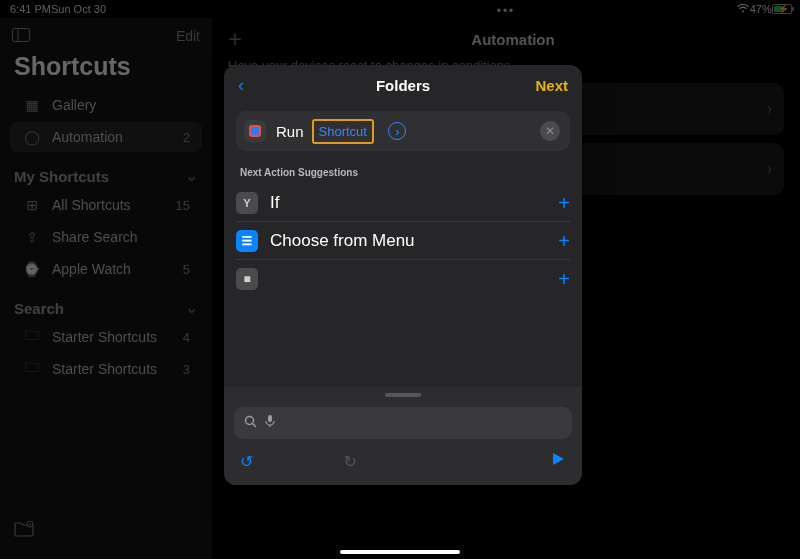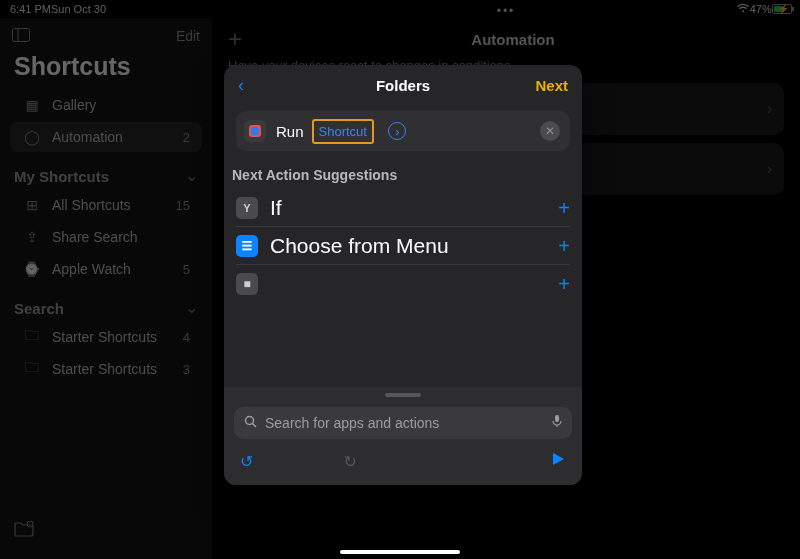--- a/index.html
+++ b/index.html
@@ -45,29 +45,29 @@
   .next { margin-left:auto; color:#eab308; font-weight:600;}
   .action-pill { margin:6px 12px 12px 12px; background:#303032; border-radius:10px; height:40px; display:flex; align-items:center; padding:0 10px 0 8px; gap:10px;}
   .pill-icon { width:22px; height:22px; border-radius:6px; background:#3a3a3c; display:flex; align-items:center; justify-content:center;}
   .pill-icon svg{display:block;}
   .run-label { color:#fff; font-size:15px; font-weight:500;}
   .token-box { border:2px solid #e19a1e; border-radius:3px; padding:1px 5px 2px 5px; margin-left:-2px;}
   .token-text { color:#3b82f6; font-size:13px;}
   .chev-circle { width:18px; height:18px; border-radius:50%; border:1.5px solid #3b82f6; display:flex; align-items:center; justify-content:center; margin-left:4px;}
   .chev-circle::before{content:"›"; color:#3b82f6; font-size:13px; line-height:1; margin-left:1px;}
   .x-circle { margin-left:auto; width:20px; height:20px; border-radius:50%; background:#4b4b4d; display:flex; align-items:center; justify-content:center; color:#8e8e93; font-size:12px;}
-  .section-label { padding:4px 14px 6px 8px; color:#b8b8bd; font-size:14px; font-weight:600;}
+  .section-label { padding:4px 14px 6px 16px; color:#b8b8bd; font-size:10px; font-weight:600;}
   .sugg-list { padding:0 12px;}
   .sugg { display:flex; align-items:center; height:38px; border-bottom:0.5px solid #3a3a3c; gap:12px;}
   .sugg:last-child{border-bottom:none;}
   .si { width:22px; height:22px; border-radius:5px; display:flex; align-items:center; justify-content:center; font-size:12px; font-weight:700;}
   .si-if { background:#4b4b4d; color:#d0d0d0; font-size:11px;}
   .si-menu { background:#0a84ff; color:#fff;}
   .si-stop { background:#4b4b4d; color:#d0d0d0;}
-  .sugg-label{ color:#fff; font-size:21px;}
+  .sugg-label{ color:#fff; font-size:17px;}
   .sugg-add { margin-left:auto; color:#0a84ff; font-size:20px; line-height:1;}
   .modal-footer { margin-top:auto; background:#2d2d2f; padding:10px 10px 10px 10px; display:flex; flex-direction:column; gap:8px;}
   .grabber { align-self:center; width:36px; height:4px; border-radius:2px; background:#56565a; margin-top:-4px; margin-bottom:2px;}
   .search { background:#3a3a3c; border-radius:9px; height:32px; display:flex; align-items:center; padding:0 10px; gap:8px; color:#9c9ca2;}
   .search .mag{font-size:14px;}
   .search input{ flex:1; background:transparent; border:none; outline:none; color:#fff; font-size:14px;}
   .search input::placeholder{color:#9c9ca2;}
   .search .mic{color:#9c9ca2;}
   .ctrl-row { display:flex; align-items:center; height:28px; padding:0 6px;}
   .ctrl-row .ub { color:#0a84ff; font-size:16px;}
@@ -233,21 +233,20 @@
 
   <div class="modal-footer">
     <div class="grabber"></div>
     <div class="search">
       <span class="mag">
         <svg width="13" height="13" viewBox="0 0 13 13">
             <circle cx="5.5" cy="5.5" r="4" stroke="#9c9ca2" stroke-width="1.5" fill="none"></circle>
             <line x1="8.5" y1="8.5" x2="12" y2="12" stroke="#9c9ca2" stroke-width="1.5"></line>
           </svg>
       </span>
-      <input placeholder="Search for apps and actions" style="">
       <span class="mic">
         <svg width="10" height="14" viewBox="0 0 10 14">
             <rect x="3" y="1" width="4" height="7" rx="2" fill="#9c9ca2"></rect>
             <path d="M1 7a4 4 0 008 0M5 11v2" stroke="#9c9ca2" stroke-width="1.2" fill="none"></path>
           </svg>
       </span>
     </div>
     <div class="ctrl-row">
       <span class="ub">↺</span>
       <span class="rb">↻</span>

